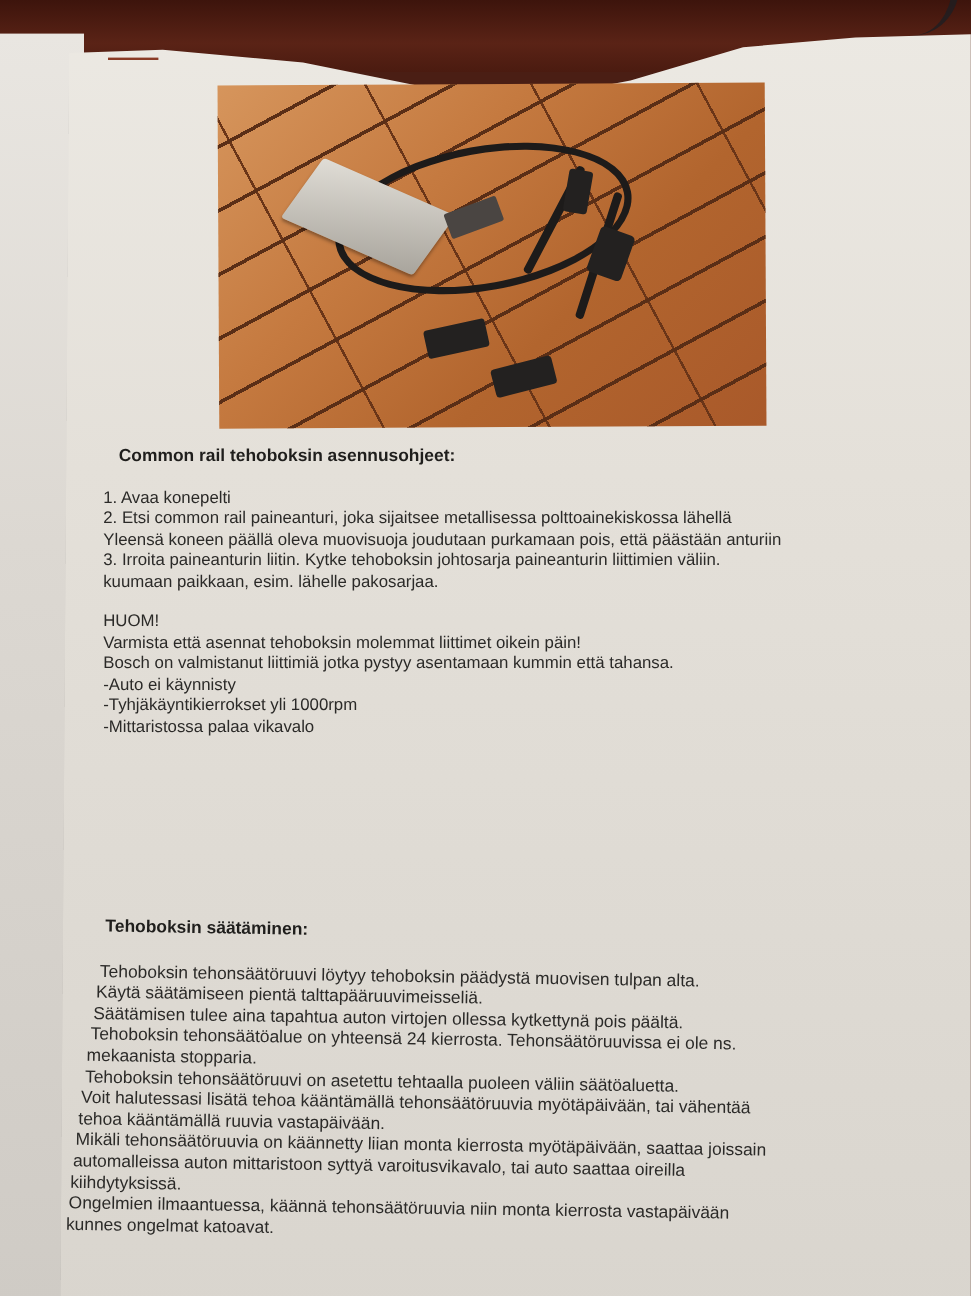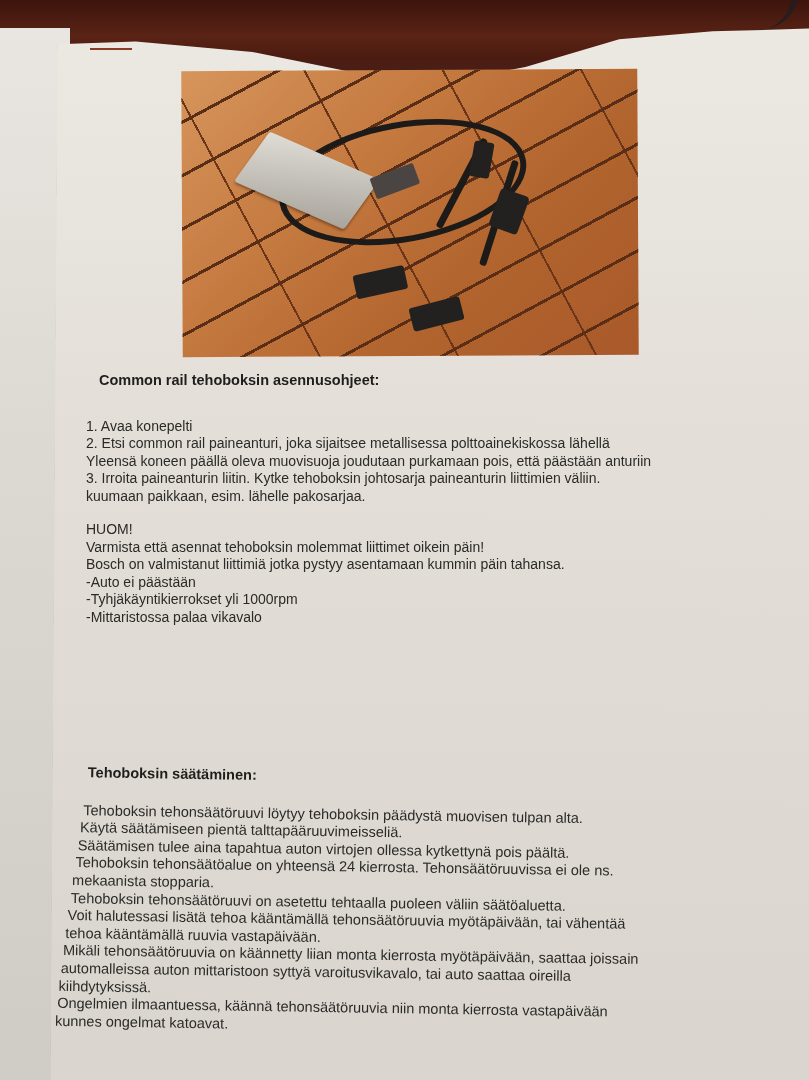--- a/index.html
+++ b/index.html
@@ -83,21 +83,21 @@
       position: absolute; left: 312px; top: 122px; width: 30px; height: 40px;
       background: #232120; transform: rotate(20deg); border-radius: 4px;
     }
 
     
     .content {
       position: absolute; left: 86px; top: 372px; width: 680px;
       color: #2b2a28; font-size: 14px; line-height: 17.5px;
     }
     .heading {
-      font-weight: bold; font-size: 14.5px; margin-left: 13px; margin-bottom: 28px;
+      font-weight: bold; font-size: 14.5px; margin-left: 13px; margin-bottom: 16px;
       color: #1f1e1c;
     }
     .block { margin-bottom: 16px; }
     .line { white-space: pre-wrap; }
 
     .section2 { position: absolute; left: 70px; top: 764px; width: 700px;
       color: #2b2a28; font-size: 14.5px; line-height: 17.6px; transform: rotate(0.9deg); transform-origin: left top; }
     .section2 .heading { margin-left: 18px; margin-bottom: 20px; }
   </style>
 </head>
@@ -129,22 +129,22 @@
   <div class="block">
     <div class="line">1. Avaa konepelti</div>
     <div class="line">2. Etsi common rail paineanturi, joka sijaitsee metallisessa polttoainekiskossa lähellä</div>
     <div class="line">Yleensä koneen päällä oleva muovisuoja joudutaan purkamaan pois, että päästään anturiin</div>
     <div class="line">3. Irroita paineanturin liitin. Kytke tehoboksin johtosarja paineanturin liittimien väliin.</div>
     <div class="line">kuumaan paikkaan, esim. lähelle pakosarjaa.</div>
   </div>
   <div class="block">
     <div class="line">HUOM!</div>
     <div class="line">Varmista että asennat tehoboksin molemmat liittimet oikein päin!</div>
-    <div class="line">Bosch on valmistanut liittimiä jotka pystyy asentamaan kummin päin tahansa.</div>
-    <div class="line">-Auto ei päästään</div>
+    <div class="line">Bosch on valmistanut liittimiä jotka pystyy asentamaan kummin että tahansa.</div>
+    <div class="line">-Auto ei käynnisty</div>
     <div class="line">-Tyhjäkäyntikierrokset yli 1000rpm</div>
     <div class="line">-Mittaristossa palaa vikavalo</div>
   </div>
 </div>
 
 <div class="section2">
   <div class="heading">Tehoboksin säätäminen:</div>
   <div class="block">
     <div class="line" style="margin-left:14px">Tehoboksin tehonsäätöruuvi löytyy tehoboksin päädystä muovisen tulpan alta.</div>
     <div class="line" style="margin-left:11px">Käytä säätämiseen pientä talttapääruuvimeisseliä.</div>

